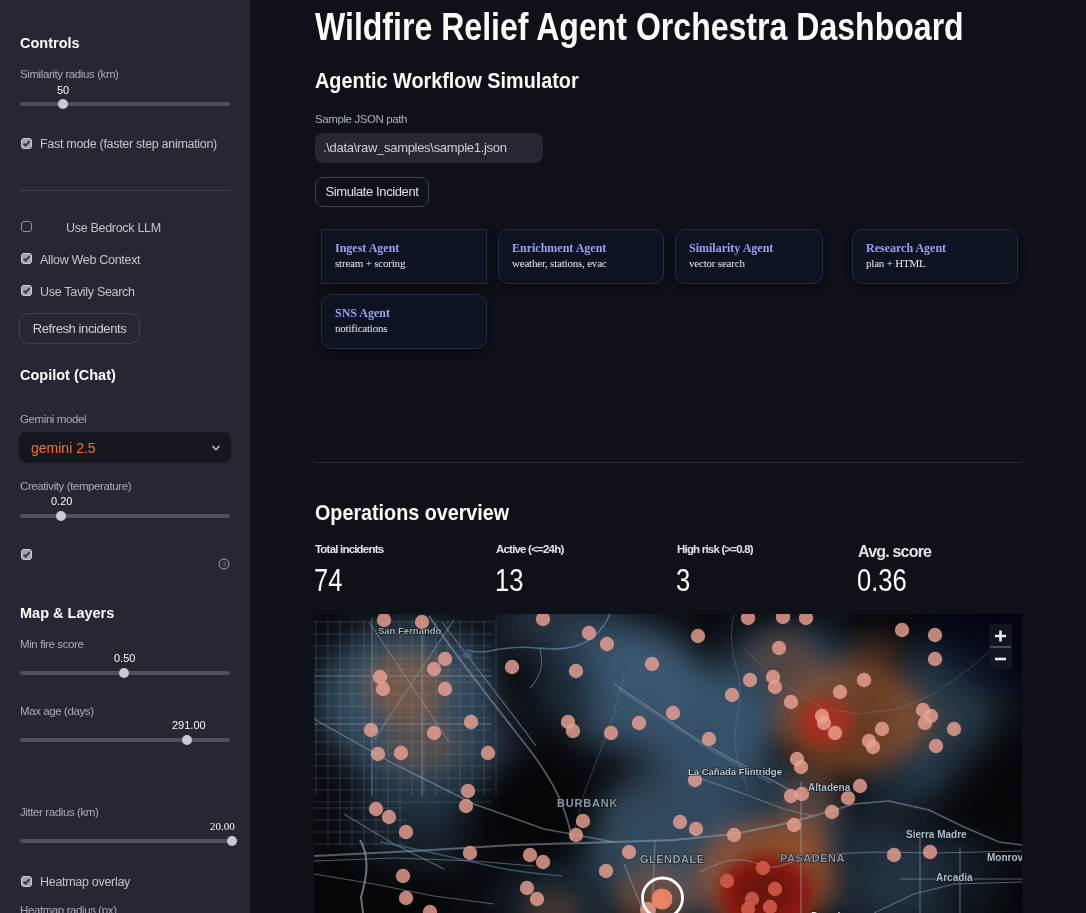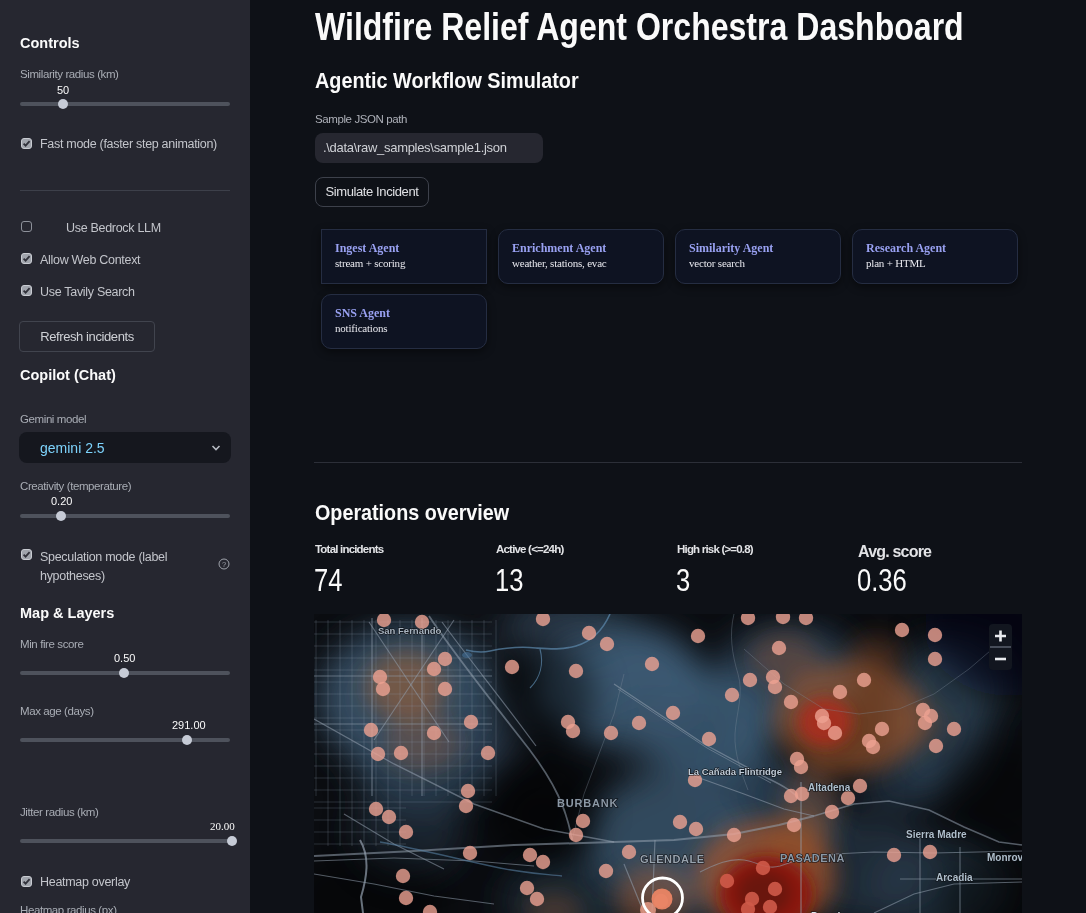--- a/index.html
+++ b/index.html
@@ -42,41 +42,40 @@
       </svg>
     </div>
   <div class="abs cklbl" style="left:40px; top:253px;">Allow Web Context</div>
   <div class="abs ck on" style="left:21px; top:285px;">
       <svg width="11" height="11" viewBox="0 0 11 11">
         <path d="M2.6 5.6l2 2 4-4.4" stroke="#30313a" stroke-width="1.8" fill="none"></path>
       </svg>
     </div>
   <div class="abs cklbl" style="left:40px; top:285px;">Use Tavily Search</div>
 
-  <div class="abs" style="left:19px; top:313px; width:136px; height:31px; border:1px solid #41444e; border-radius:4px; color:#cfd1d6; font-size:13px; letter-spacing:-0.4px; line-height:29px; text-align:center;margin-top:8px;">Refresh incidents</div>
+  <div class="abs" style="left:19px; top:313px; width:121px; height:31px; border:1px solid #41444e; border-radius:10px; color:#cfd1d6; font-size:13px; letter-spacing:-0.4px; line-height:29px; text-align:center;">Refresh incidents</div>
 
   <div class="abs hdr" style="left:20px; top:368px;">Copilot (Chat)</div>
   <div class="abs lbl" style="left:20px; top:414px;">Gemini model</div>
   <div class="abs" style="left:19px; top:432px; width:212px; height:31px; background:#15171e; border-radius:8px;">
-     <span style="position:absolute; left:12px; top:8px; color:#7dd3fc; font-size:14px;margin-left:9px;">gemini 2.5</span>
+     <span style="position:absolute; left:12px; top:8px; color:#f97316; font-size:14px;">gemini 2.5</span>
      <svg style="position:absolute; right:9px; top:10px;" width="12" height="12" viewBox="0 0 12 12">
         <path d="M2.5 4l3.5 3.5L9.5 4" stroke="#b6bac2" stroke-width="1.6" fill="none"></path>
       </svg>
   </div>
   <div class="abs lbl" style="left:20px; top:481px;">Creativity (temperature)</div>
   <div class="abs sval" style="left:51px; top:496px;">0.20</div>
   <div class="track" style="left:20px; top:514px; width:210px;"></div>
   <div class="thumb" style="left:56px; top:511px;"></div>
 
   <div class="abs ck on" style="left:21px; top:549px;">
       <svg width="11" height="11" viewBox="0 0 11 11">
         <path d="M2.6 5.6l2 2 4-4.4" stroke="#30313a" stroke-width="1.8" fill="none"></path>
       </svg>
     </div>
-  <div class="abs cklbl" style="left:40px; top:548px; width:150px; line-height:19px;">Speculation mode (label hypotheses)</div>
   <svg class="abs" style="left:218px; top:558px;" width="12" height="12" viewBox="0 0 12 12">
       <circle cx="6" cy="6" r="5" stroke="#9fa3ab" stroke-width="1" fill="none"></circle>
       <text x="6" y="8.6" text-anchor="middle" fill="#9fa3ab" font-size="7.5" font-family="Liberation Sans">?</text>
     </svg>
 
   <div class="abs hdr" style="left:20px; top:606px;">Map &amp; Layers</div>
   <div class="abs lbl" style="left:20px; top:639px;">Min fire score</div>
   <div class="abs sval" style="left:114px; top:653px;">0.50</div>
   <div class="track" style="left:20px; top:671px; width:210px;"></div>
   <div class="thumb" style="left:119px; top:668px;"></div>
@@ -109,21 +108,21 @@
 <div class="abs" style="left:315px; top:177px; width:114px; height:30px; border:1px solid #3d414b; border-radius:8px; color:#dfe0e4; font-size:13px; letter-spacing:-0.4px; line-height:28px; text-align:center;">Simulate Incident</div>
 
 <div class="abs" style="left:321px; top:229px; width:166px; height:55px; background:#0e1322; border:1px solid #252d42; border-radius:0; box-shadow:0 3px 8px rgba(0,0,0,0.45); font-family:'Liberation Serif', serif;">
   <div style="position:absolute; left:13px; top:12px; color:#99a1f2; font-size:12px; font-weight:bold; line-height:1;">Ingest Agent</div>
   <div style="position:absolute; left:13px; top:28px; color:#e9e9ef; font-size:11px; letter-spacing:-0.2px; line-height:1;">stream + scoring</div>
 </div>
 <div class="abs" style="left:498px; top:229px; width:166px; height:55px; background:#0e1322; border:1px solid #252d42; border-radius:10px; box-shadow:0 3px 8px rgba(0,0,0,0.45); font-family:'Liberation Serif', serif;">
   <div style="position:absolute; left:13px; top:12px; color:#99a1f2; font-size:12px; font-weight:bold; line-height:1;">Enrichment Agent</div>
   <div style="position:absolute; left:13px; top:28px; color:#e9e9ef; font-size:11px; letter-spacing:-0.2px; line-height:1;">weather, stations, evac</div>
 </div>
-<div class="abs" style="left:675px; top:229px; width:166px; height:55px; background:#0e1322; border:1px solid #252d42; border-radius:10px; box-shadow:0 3px 8px rgba(0,0,0,0.45); font-family:'Liberation Serif', serif;">
+<div class="abs" style="left:675px; top:229px; width:148px; height:55px; background:#0e1322; border:1px solid #252d42; border-radius:10px; box-shadow:0 3px 8px rgba(0,0,0,0.45); font-family:'Liberation Serif', serif;">
   <div style="position:absolute; left:13px; top:12px; color:#99a1f2; font-size:12px; font-weight:bold; line-height:1;">Similarity Agent</div>
   <div style="position:absolute; left:13px; top:28px; color:#e9e9ef; font-size:11px; letter-spacing:-0.2px; line-height:1;">vector search</div>
 </div>
 <div class="abs" style="left:852px; top:229px; width:166px; height:55px; background:#0e1322; border:1px solid #252d42; border-radius:10px; box-shadow:0 3px 8px rgba(0,0,0,0.45); font-family:'Liberation Serif', serif;">
   <div style="position:absolute; left:13px; top:12px; color:#99a1f2; font-size:12px; font-weight:bold; line-height:1;">Research Agent</div>
   <div style="position:absolute; left:13px; top:28px; color:#e9e9ef; font-size:11px; letter-spacing:-0.2px; line-height:1;">plan + HTML</div>
 </div>
 <div class="abs" style="left:321px; top:294px; width:166px; height:55px; background:#0e1322; border:1px solid #252d42; border-radius:10px; box-shadow:0 3px 8px rgba(0,0,0,0.45); font-family:'Liberation Serif', serif;">
   <div style="position:absolute; left:13px; top:12px; color:#99a1f2; font-size:12px; font-weight:bold; line-height:1;">SNS Agent</div>
   <div style="position:absolute; left:13px; top:28px; color:#e9e9ef; font-size:11px; letter-spacing:-0.2px; line-height:1;">notifications</div>

